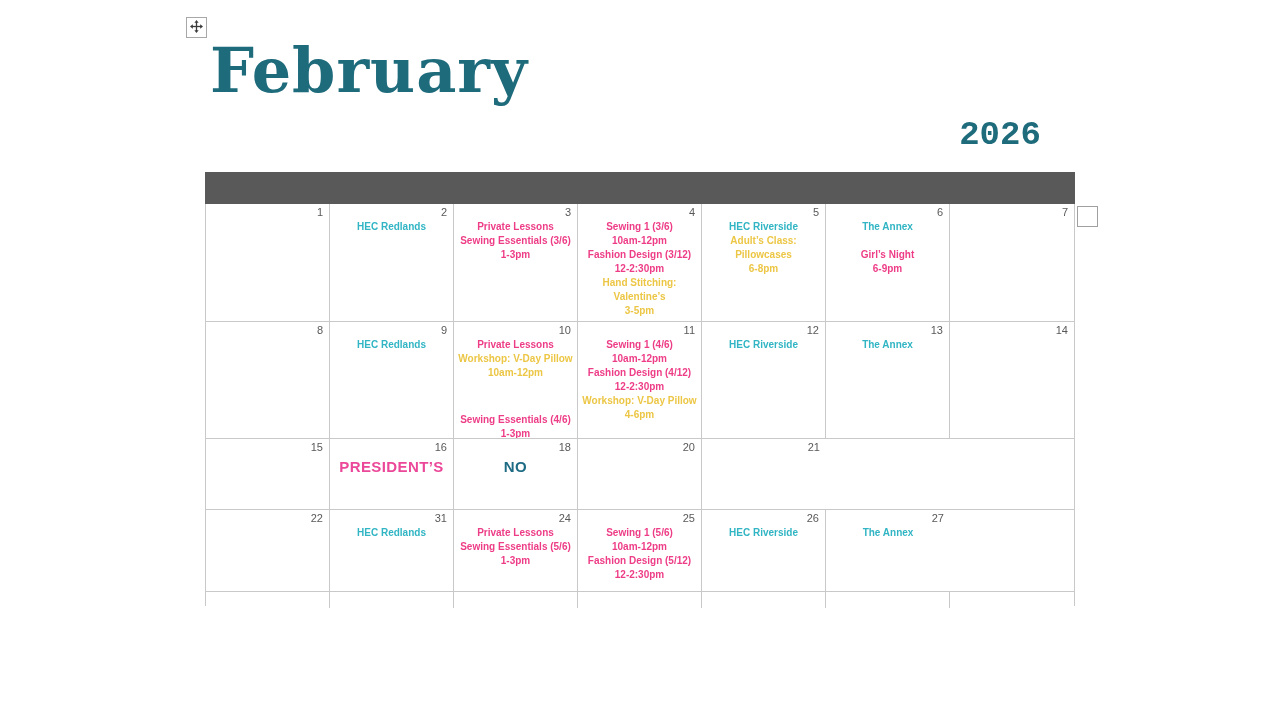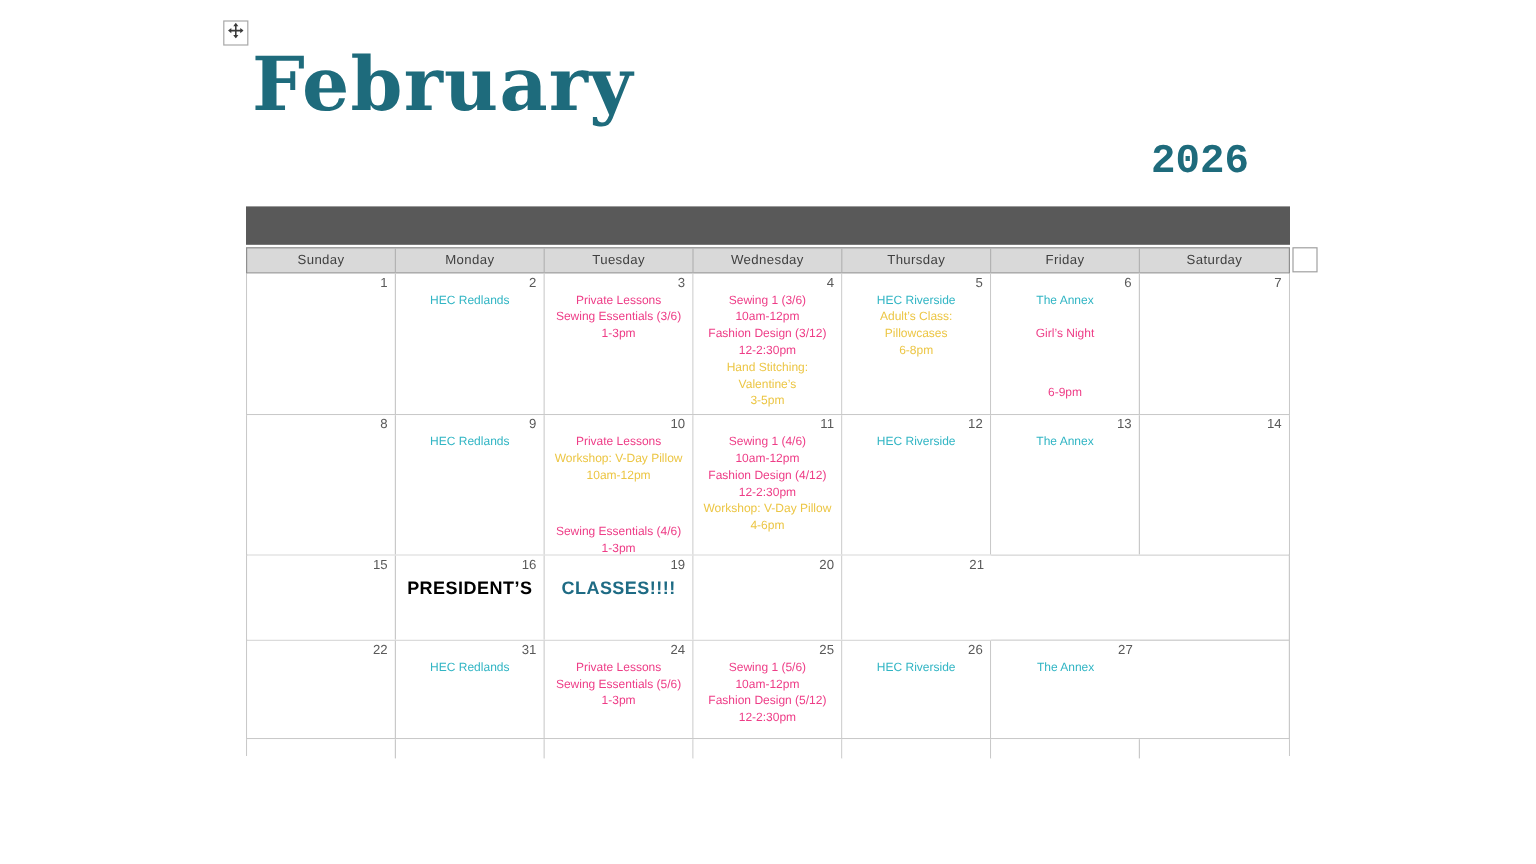--- a/index.html
+++ b/index.html
@@ -47,21 +47,21 @@
   .cell {
     position:relative; border-right:1px solid #c9c9c9;
     padding-top:16px; overflow:hidden; background:#ffffff;
   }
   .cell:last-child { border-right:none; }
   .daynum {
     position:absolute; top:2px; right:6px;
     font-size:11px; color:#595959;
   }
   .evt {
-    text-align:center; font-size:10px; font-weight:normal;
+    text-align:center; font-size:10px; font-weight:bold;
     line-height:14px; min-height:14px; white-space:nowrap;
   }
   .notice {
     text-align:center; font-size:15px; font-weight:bold;
     color:#1e6b84; margin-top:3px; letter-spacing:0.4px;
   }
 
   .end-cell-box {
     position:absolute; left:1077px; top:206px; width:21px; height:21px;
     border:1px solid #a0a0a0; background:#ffffff;
@@ -85,29 +85,20 @@
       </g>
     </svg>
   </span>
 </div>
 
 <div class="month-title">February</div>
 <div class="year-title">2026</div>
 
 <div class="cal">
   <div class="banner"></div>
-  <div class="hdr-row">
-    <div class="hdr-cell">Sunday</div>
-    <div class="hdr-cell">Monday</div>
-    <div class="hdr-cell">Tuesday</div>
-    <div class="hdr-cell">Wednesday</div>
-    <div class="hdr-cell">Thursday</div>
-    <div class="hdr-cell">Friday</div>
-    <div class="hdr-cell">Saturday</div>
-  </div>
   <div id="calendar-grid">
       <div class="grid-row" style="height: 118px;">
         <div class="cell">
           <span class="daynum">1</span>
         </div>
         <div class="cell">
           <span class="daynum">2</span>
           <div class="evt" style="color: rgb(49, 181, 196);">HEC Redlands</div>
         </div>
         <div class="cell">
@@ -131,21 +122,21 @@
           <div class="evt" style="color: rgb(49, 181, 196);">HEC Riverside</div>
           <div class="evt" style="color: rgb(236, 198, 69);">Adult’s Class:</div>
           <div class="evt" style="color: rgb(236, 198, 69);">Pillowcases</div>
           <div class="evt" style="color: rgb(236, 198, 69);">6-8pm</div>
         </div>
         <div class="cell">
           <span class="daynum">6</span>
           <div class="evt" style="color: rgb(49, 181, 196);">The Annex</div>
           <div class="evt"></div>
           <div class="evt" style="color: rgb(238, 61, 135);">Girl’s Night</div>
-          <div class="evt" style="color: rgb(238, 61, 135); margin-top: 35px;">6-9pm</div>
+          <div class="evt" style="color: rgb(238, 61, 135);">6-9pm</div>
         </div>
         <div class="cell">
           <span class="daynum">7</span>
         </div>
       </div>
       <div class="grid-row" style="height: 117px;">
         <div class="cell">
           <span class="daynum">8</span>
         </div>
         <div class="cell">
@@ -180,25 +171,25 @@
         <div class="cell">
           <span class="daynum">14</span>
         </div>
       </div>
       <div class="grid-row" style="height: 71px;">
         <div class="cell">
           <span class="daynum">15</span>
         </div>
         <div class="cell">
           <span class="daynum">16</span>
-          <div class="notice" style="color: #000000;">PRESIDENT’S</div>
-        </div>
-        <div class="cell">
-          <span class="daynum">19</span>
-          <div class="notice" style="color: rgb(30, 107, 132);">CLASSES!!!!</div>
+          <div class="notice" style="color: #ec4899;">PRESIDENT’S</div>
+        </div>
+        <div class="cell">
+          <span class="daynum">18</span>
+          <div class="notice" style="color: rgb(30, 107, 132);">NO</div>
         </div>
         <div class="cell">
           <span class="daynum">20</span>
         </div>
         <div class="cell">
           <span class="daynum">21</span>
         </div>
       </div>
       <div class="grid-row" style="height: 82px;">
         <div class="cell">

